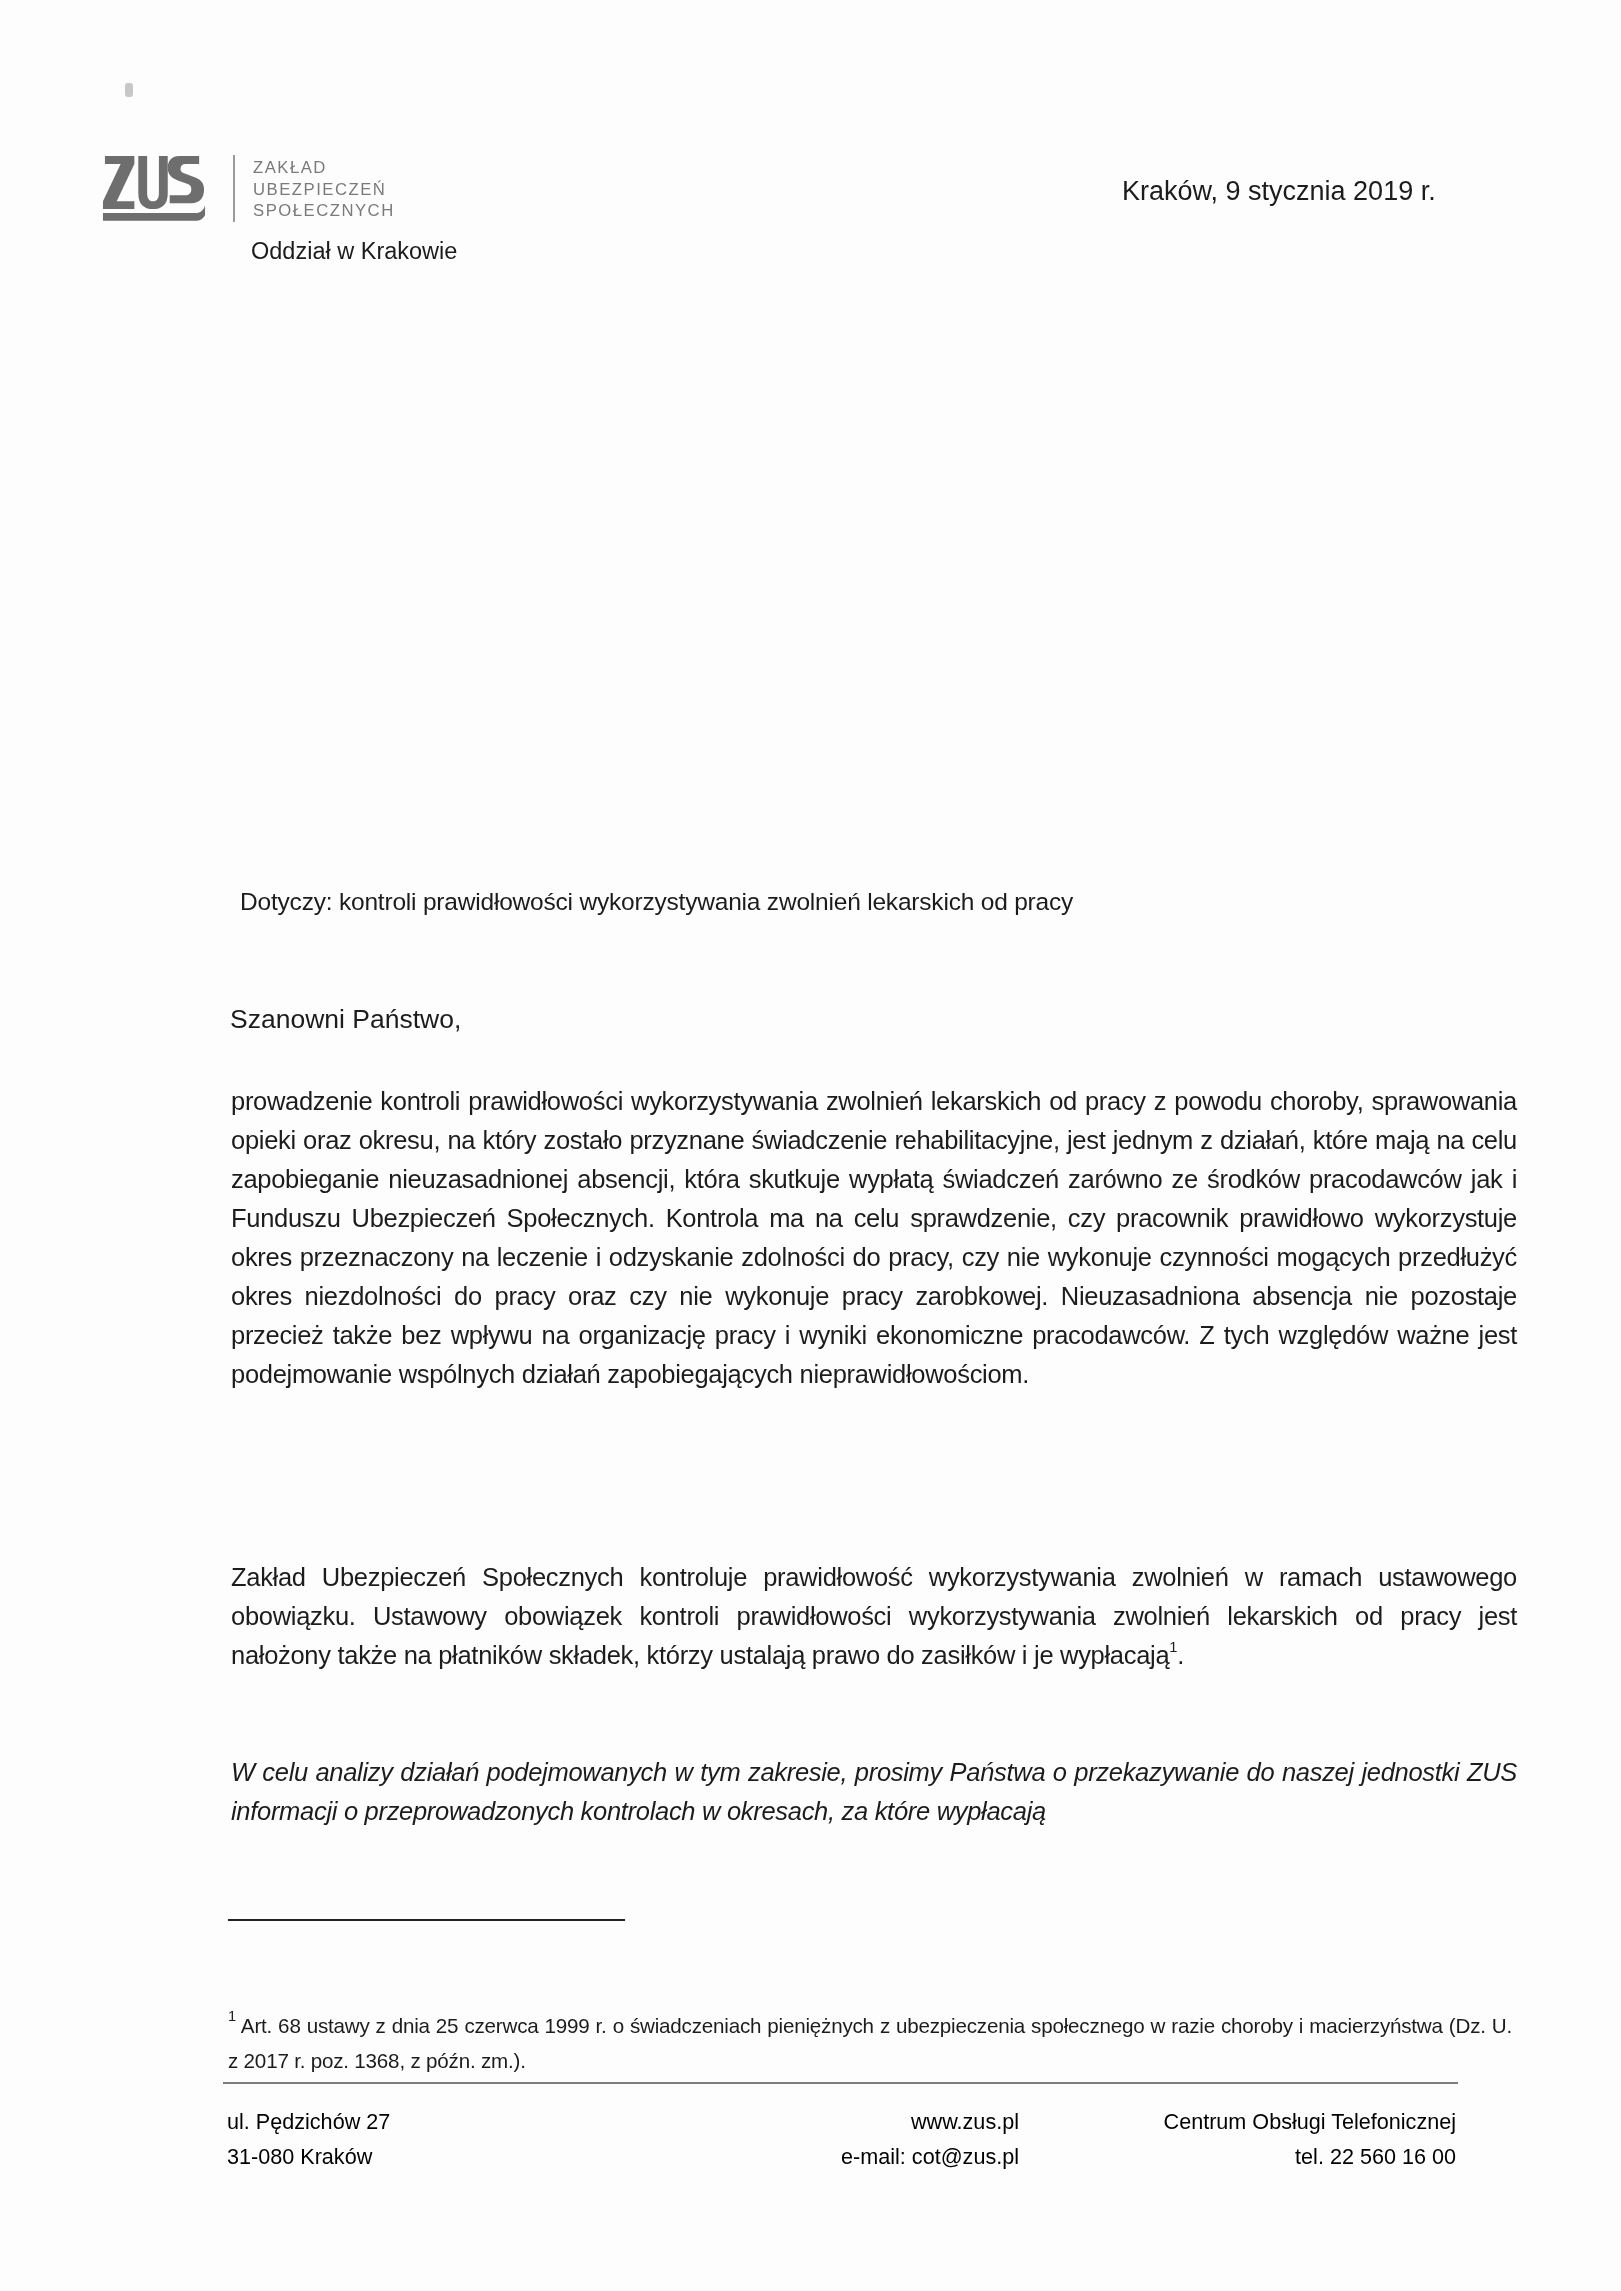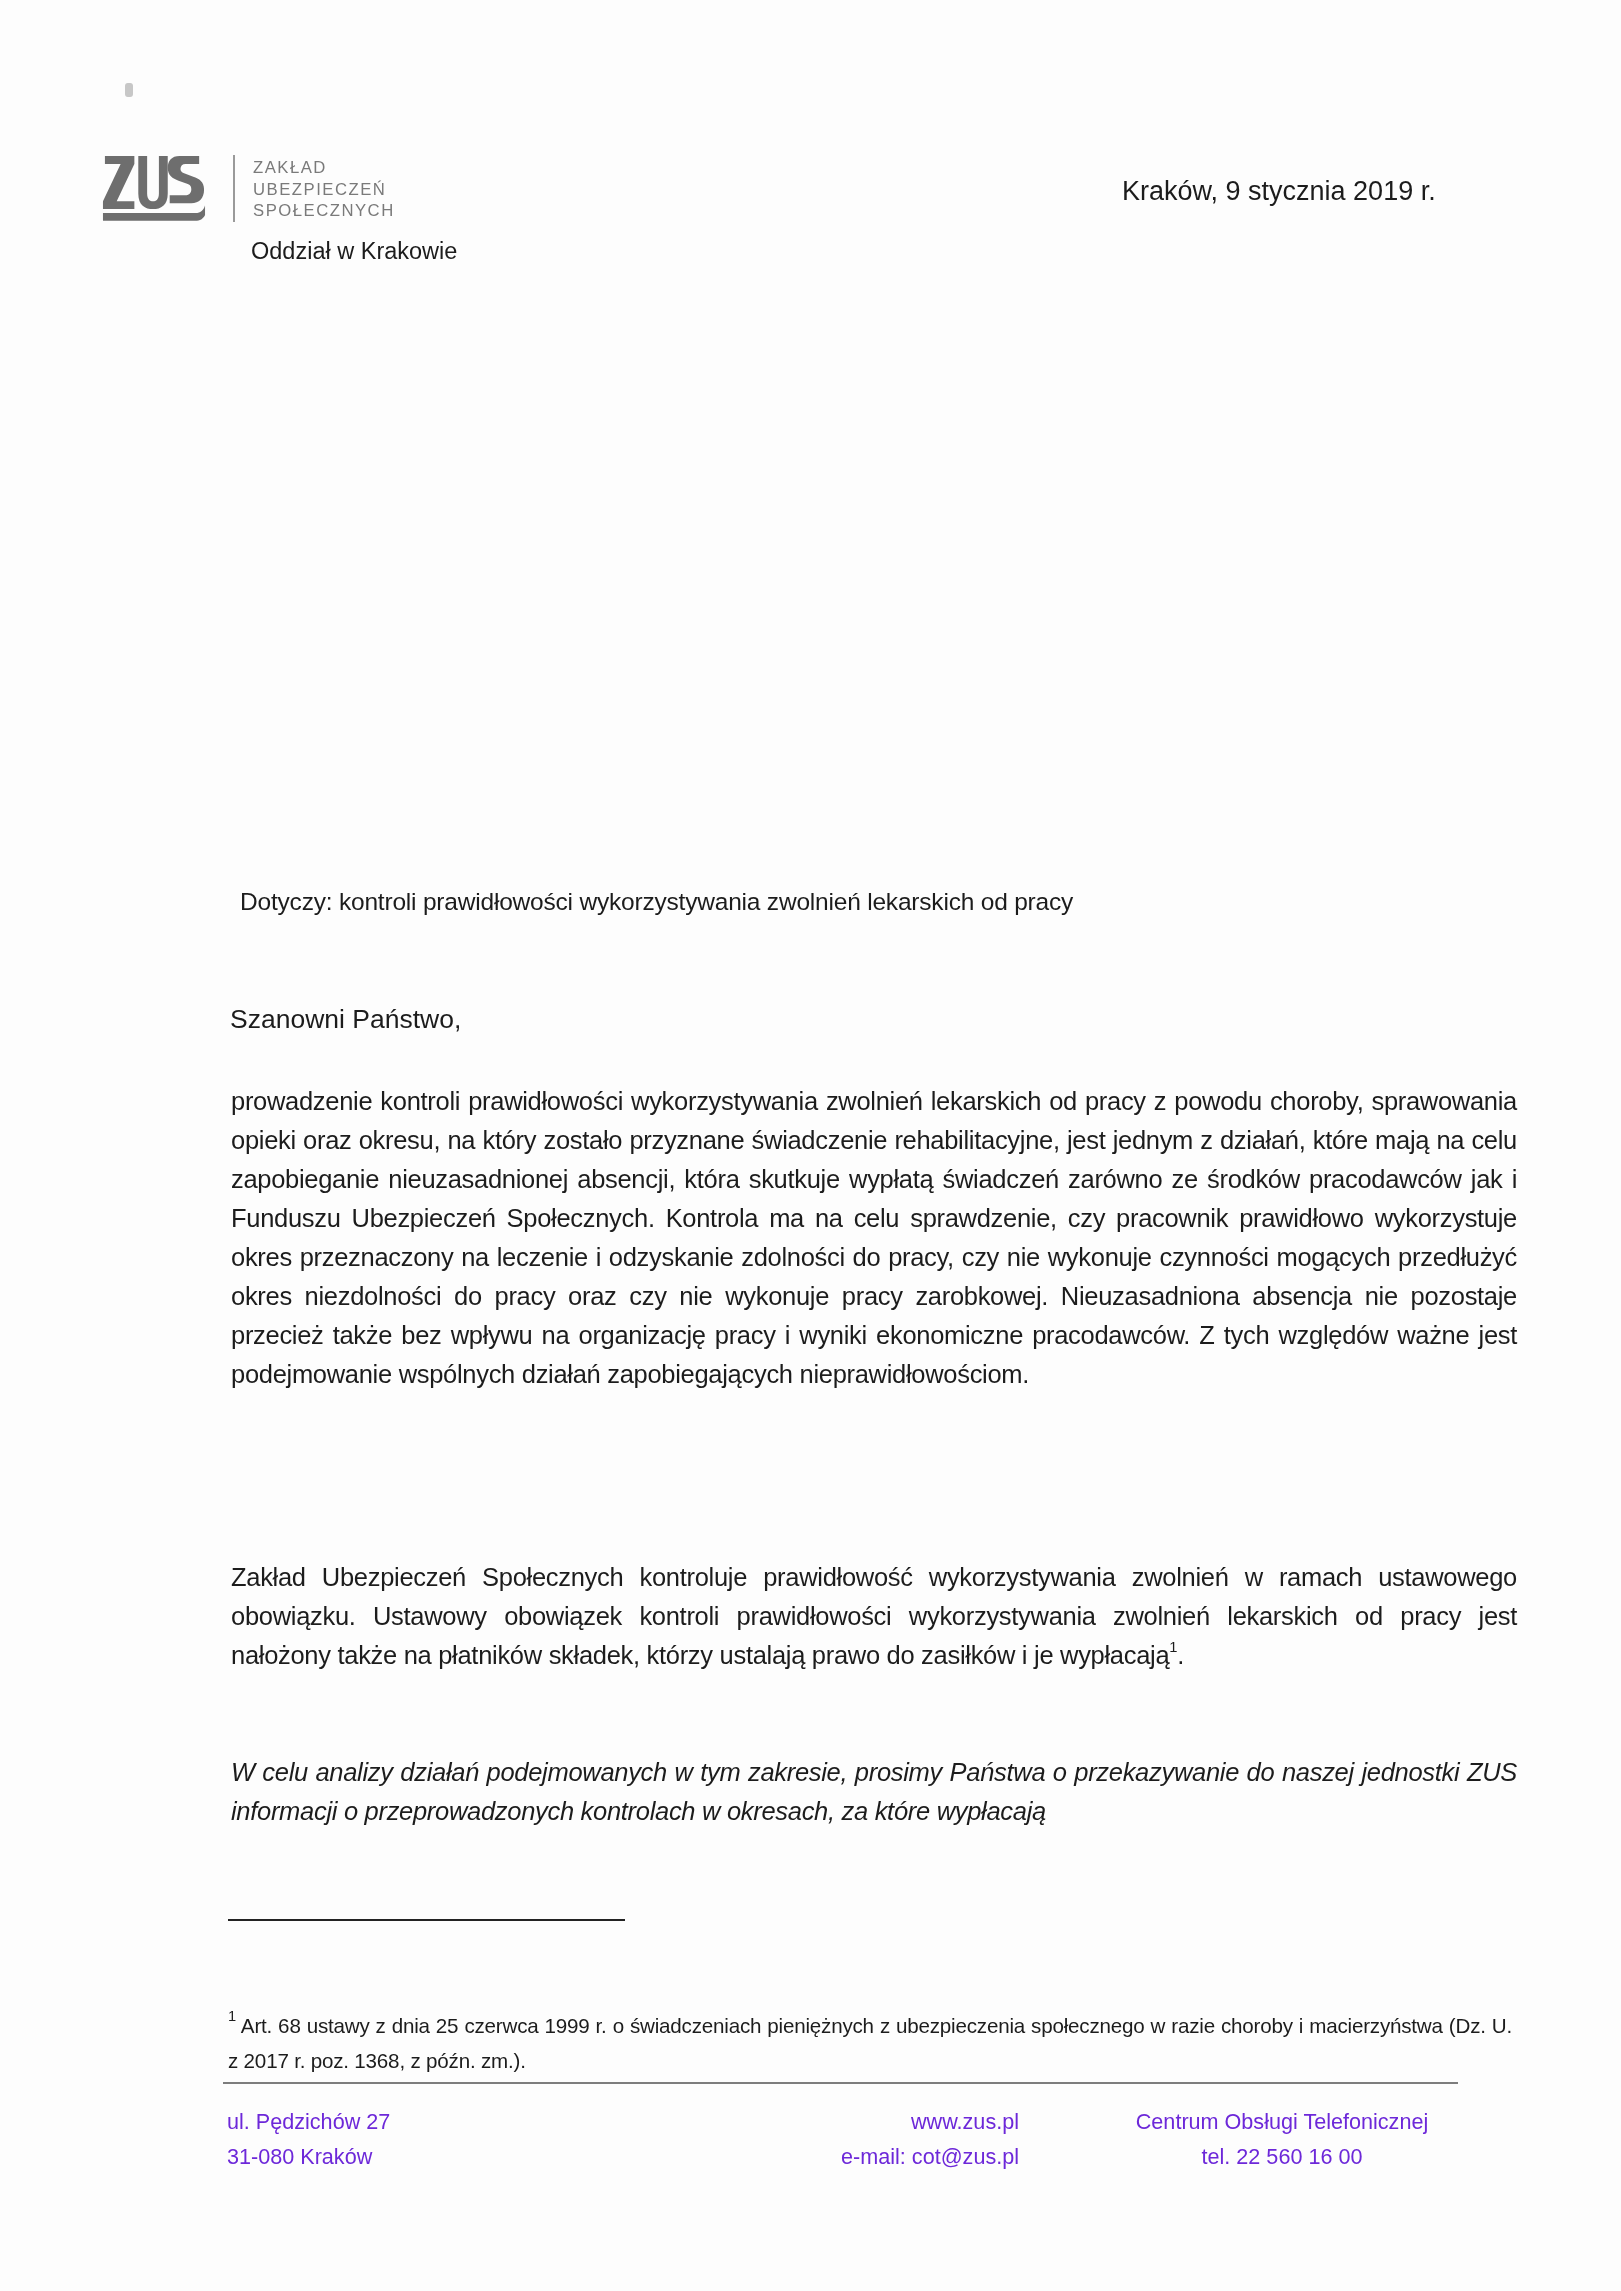--- a/index.html
+++ b/index.html
@@ -17,24 +17,24 @@
   .para { left: 231px; width: 1286px; font-size: 25.5px; line-height: 39px; text-align: justify;
           letter-spacing: -0.3px; }
   .p1 { top: 1082px; }
   .p2 { top: 1558px; }
   .p3 { top: 1753px; font-style: italic; }
   sup { font-size: 14.7px; vertical-align: 11.8px; line-height: 0; }
   .fn-rule { left: 228px; top: 1919px; width: 397px; height: 2px; background: #222; }
   .footnote { left: 228px; top: 1996px; width: 1284px; font-size: 20.6px; line-height: 35px;
               text-align: justify; letter-spacing: -0.2px; margin-top: 12px; }
   .footer-rule { left: 223px; top: 2082px; width: 1235px; height: 2px; background: #7d7d7d; }
-  .footer-col { top: 2104px; font-size: 21.6px; line-height: 35px; color: #6d28d9; }
+  .footer-col { top: 2104px; font-size: 21.6px; line-height: 35px; color: #000000; }
   .fc-left { left: 227px; }
   .fc-mid { left: 637px; width: 382px; text-align: right; }
-  .fc-right { left: 1108px; width: 348px; text-align: center; }
+  .fc-right { left: 1108px; width: 348px; text-align: right; }
   .corner-mark { left: 125px; top: 83px; width: 7.8px; height: 13.7px; background: #c7c7c7; border-radius: 2.9px; }
 </style>
 </head>
 <body>
 
 <div class="abs corner-mark"></div>
 
 <div class="abs logo">
   <svg width="106" height="71" viewBox="0 0 108 72">
     <g fill="#6e6e6e">

